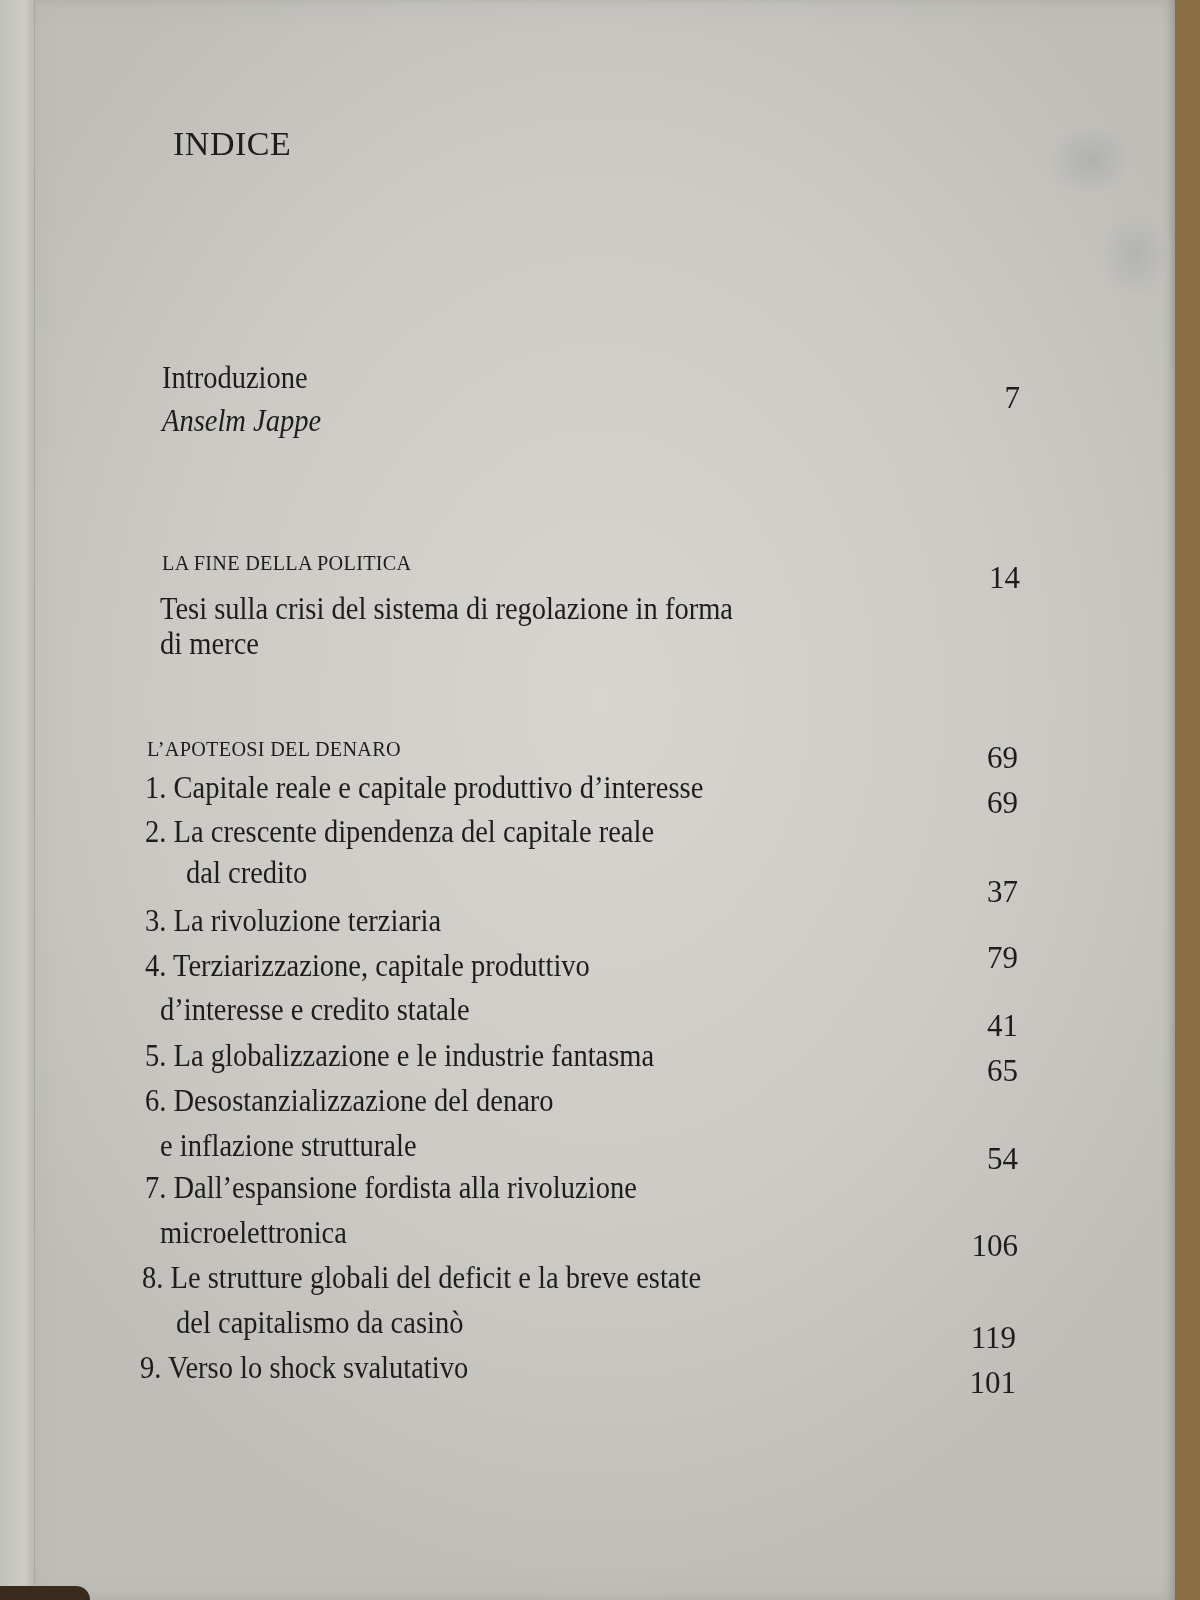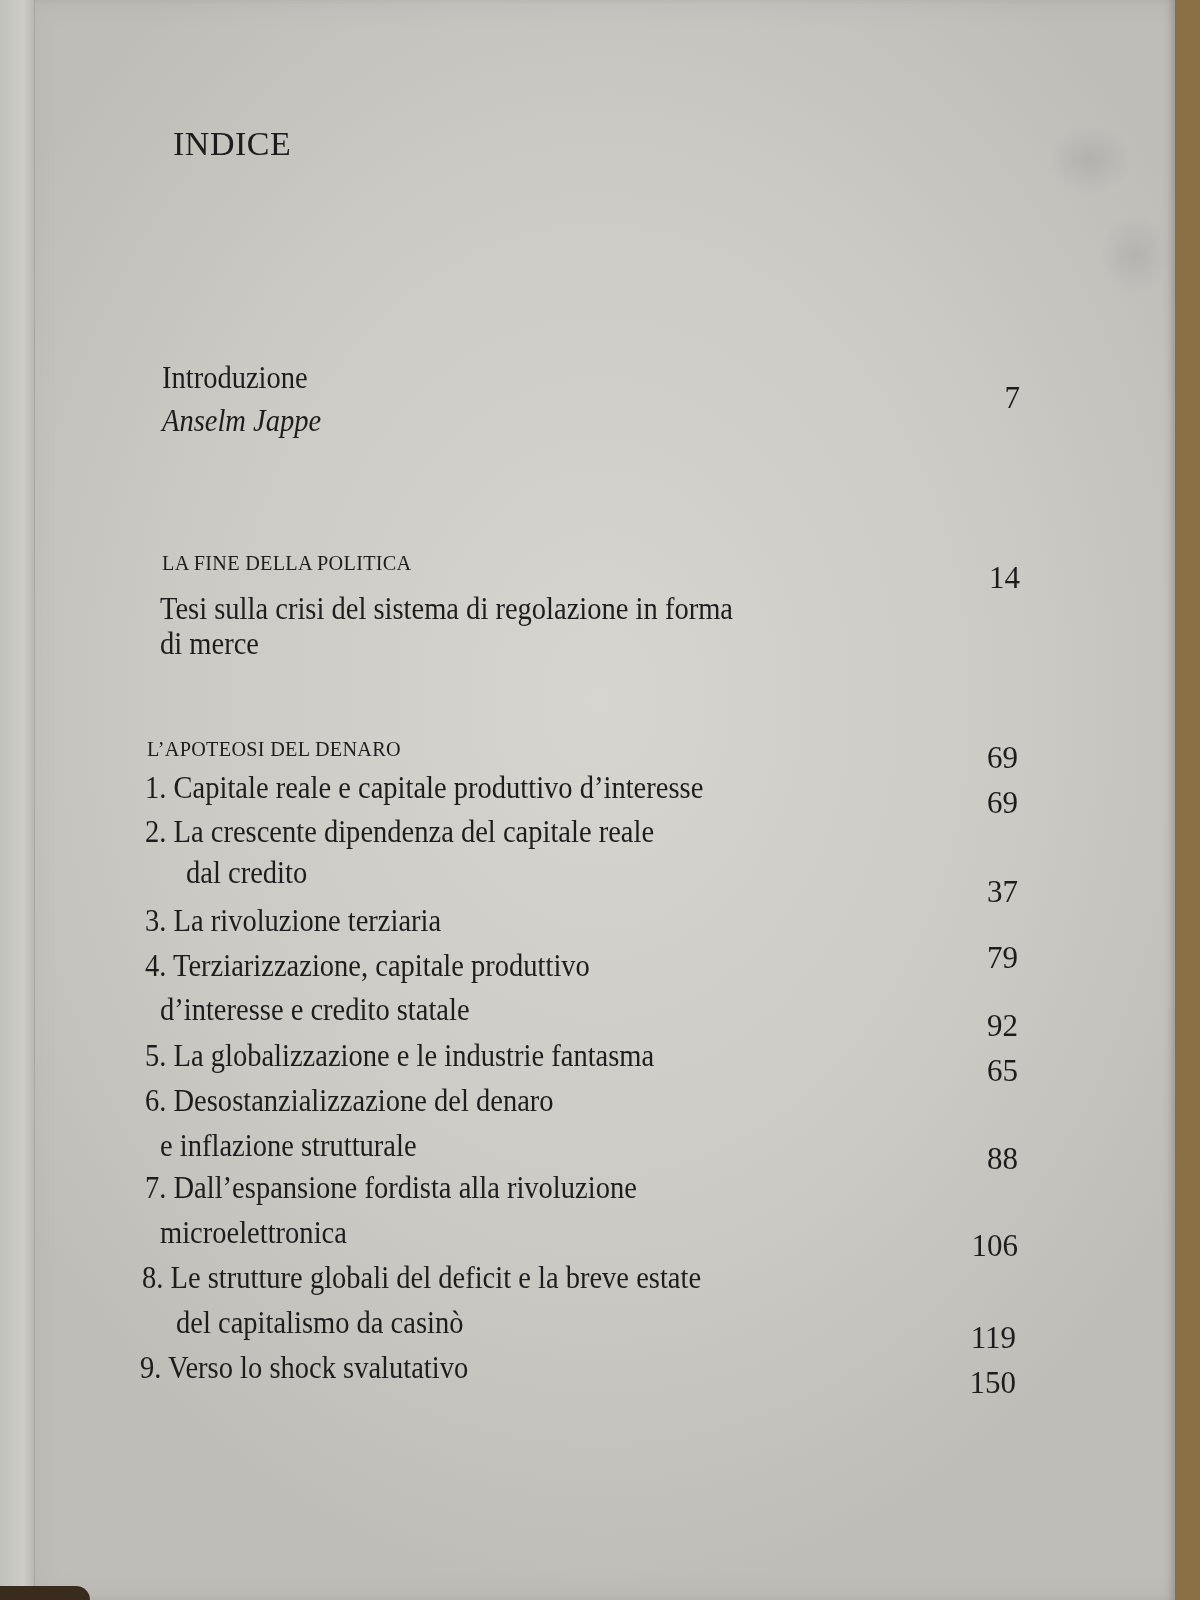--- a/index.html
+++ b/index.html
@@ -115,33 +115,33 @@
 
     <div class="entry-line" style="left:145px; top:816px;">2. La crescente dipendenza del capitale reale</div>
     <div class="entry-line" style="left:186px; top:857px;">dal credito</div>
     <div class="pagenum" style="left:938px; top:876px;">37</div>
 
     <div class="entry-line" style="left:145px; top:905px;">3. La rivoluzione terziaria</div>
     <div class="pagenum" style="left:938px; top:920px;margin-top:22px;">79</div>
 
     <div class="entry-line" style="left:145px; top:950px;">4. Terziarizzazione, capitale produttivo</div>
     <div class="entry-line" style="left:160px; top:994px;">d’interesse e credito statale</div>
-    <div class="pagenum" style="left:938px; top:1010px;">92</div>
+    <div class="pagenum" style="left:938px; top:1010px;">41</div>
 
     <div class="entry-line" style="left:145px; top:1040px;">5. La globalizzazione e le industrie fantasma</div>
     <div class="pagenum" style="left:938px; top:1055px;">65</div>
 
     <div class="entry-line" style="left:145px; top:1085px;">6. Desostanzializzazione del denaro</div>
     <div class="entry-line" style="left:160px; top:1130px;">e inflazione strutturale</div>
-    <div class="pagenum" style="left:938px; top:1143px;">88</div>
+    <div class="pagenum" style="left:938px; top:1143px;">54</div>
 
     <div class="entry-line" style="left:145px; top:1172px;">7. Dall’espansione fordista alla rivoluzione</div>
     <div class="entry-line" style="left:160px; top:1217px;">microelettronica</div>
     <div class="pagenum" style="left:938px; top:1230px;font-family:Liberation Serif, serif;">106</div>
 
     <div class="entry-line" style="left:142px; top:1262px;">8. Le strutture globali del deficit e la breve estate</div>
     <div class="entry-line" style="left:176px; top:1307px;">del capitalismo da casinò</div>
     <div class="pagenum" style="left:936px; top:1322px;">119</div>
 
     <div class="entry-line" style="left:140px; top:1352px;">9. Verso lo shock svalutativo</div>
-    <div class="pagenum" style="left:936px; top:1367px;">150</div>
+    <div class="pagenum" style="left:936px; top:1367px;">101</div>
   </div>
 </div>
 
 </body></html>

